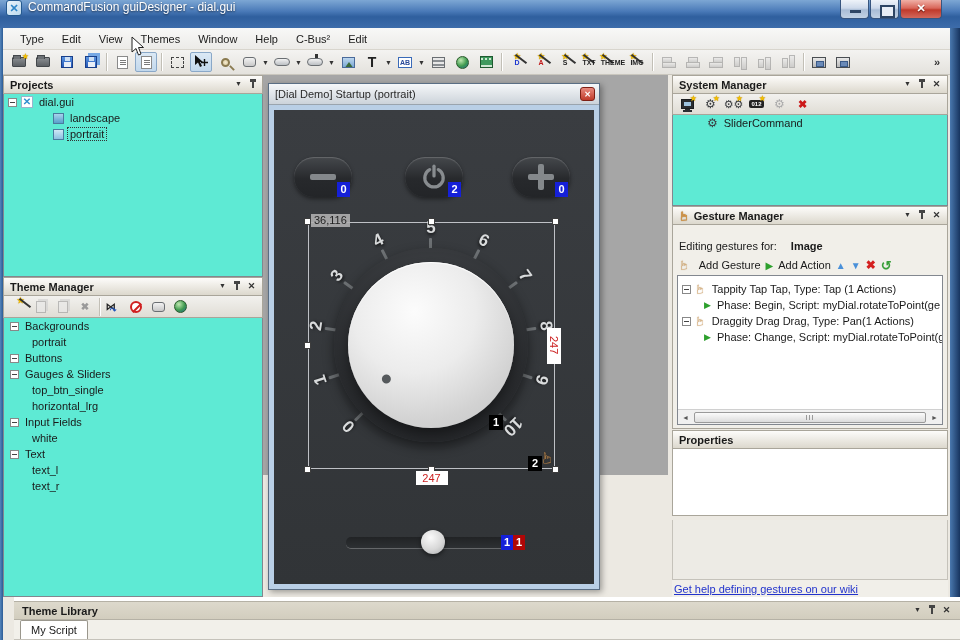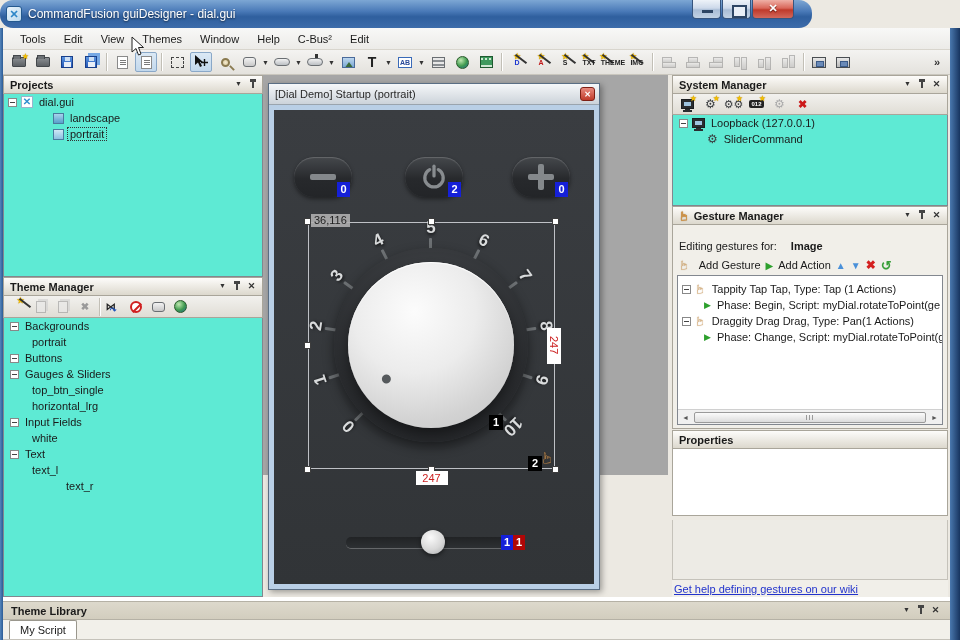--- a/index.html
+++ b/index.html
@@ -1,22 +1,22 @@
 <!DOCTYPE html>
 <html><head>
 <meta charset="utf-8">
 <style>
   * { margin:0; padding:0; box-sizing:border-box; }
   html,body { width:960px; height:640px; overflow:hidden; font-family:"Liberation Sans",sans-serif; font-size:11px; color:#1a1a1a; }
   .app { position:relative; width:960px; height:640px; background:#ece9e2; }
 
   
-  .titlebar { position:absolute; left:0; top:0; width:812px; height:28px;
+  .titlebar { position:absolute; left:0; top:0; width:960px; height:28px;
     background:linear-gradient(#7da7d4 0%,#4a7ab8 40%,#2f5f9e 60%,#3d6caa 100%);
-    display:flex; align-items:center; padding:0 6px;border-radius:13px; }
+    display:flex; padding:0 6px; }
   .app-icon { width:16px; height:16px; border-radius:3px; background:linear-gradient(135deg,#eaf4fb,#bcd9ee); border:1px solid #24598f; margin-right:6px; position:relative; }
   .app-icon::before { content:"✕"; position:absolute; left:0; top:0; width:100%; text-align:center; line-height:14px; color:#2e86c8; font-weight:bold; font-size:11px; }
   .win-title { color:#fff; font-size:12px; text-shadow:0 1px 2px rgba(0,0,0,.6); }
   .win-btns { position:absolute; right:18px; top:0; display:flex; }
   .wbtn { height:19px; border:1px solid #37557e; border-top:none; border-radius:0 0 4px 4px; margin-left:1px;
     background:linear-gradient(#eef3f9,#cdd9ea 45%,#a9bdd6 55%,#c2d2e4); position:relative; }
   .wbtn.min,.wbtn.max { width:29px; }
   .wbtn.close { width:42px; background:linear-gradient(#efb0a6,#d9675a 45%,#bf3a2b 55%,#d2685c); }
   .wbtn.min::before { content:""; position:absolute; left:9px; bottom:5px; width:11px; height:3px; background:#2d4564; }
   .wbtn.max::before { content:""; position:absolute; left:9px; top:5px; width:11px; height:9px; border:2px solid #2d4564; background:#e8eef6; }
@@ -187,21 +187,21 @@
   .hs-thumb { flex:1; height:11px; margin:0 1px; background:linear-gradient(#fbfbfb,#dcdcdc); border:1px solid #9a9a9a; border-radius:2px; position:relative; }
   .hs-thumb::before { content:""; position:absolute; left:calc(50% - 4px); top:2px; width:1px; height:5px; background:#9a9a9a; box-shadow:3px 0 0 #9a9a9a,6px 0 0 #9a9a9a; }
 
   .props-panel { position:absolute; left:4px; top:355px; width:276px; height:167px; }
   .props-white { height:67px; background:#fff; border:1px solid #a9a59a; border-top:none; }
   .props-gray { height:60px; background:#edebe5; border:1px solid #c5c2ba; border-top:none; margin-top:4px; }
   .props-link-row { height:17px; background:#f1efe9; display:flex; align-items:center; padding-left:2px; }
   .props-link-row a { color:#2233cc; text-decoration:underline; }
 
   
-  .theme-lib { position:absolute; left:3px; top:597px; width:947px; height:43px; background:#f2f0ea; }
+  .theme-lib { position:absolute; left:14px; top:597px; width:947px; height:43px; background:#f2f0ea; }
   .tl-gap { height:4px; background:#fff; }
   .tl-header { height:19px; background:linear-gradient(#ddd9cc,#d2cdbe); border-top:1px solid #b5b1a5; border-bottom:1px solid #b5b1a5; display:flex; align-items:center; font-weight:bold; padding:0 8px 0 8px; }
   .tl-tabs { height:20px; display:flex; padding-left:6px; border-bottom:1px solid #c5c2ba; }
   .tl-tab { background:#fff; border:1px solid #9a978d; border-bottom:none; padding:0 10px; line-height:19px; border-radius:2px 2px 0 0; }
 </style>
 </head>
 <body>
 
 <div class="app">
 
@@ -213,21 +213,21 @@
       <div class="wbtn max"></div>
       <div class="wbtn close">
           <span>✕</span>
         </div>
     </div>
   </div>
   <div class="frame-left"></div>
   <div class="frame-right"></div>
 
   <div class="menubar">
-    <span class="menu-item">Tools</span>
+    <span class="menu-item">Type</span>
     <span class="menu-item">Edit</span>
     <span class="menu-item">View</span>
     <span class="menu-item">Themes</span>
     <span class="menu-item">Window</span>
     <span class="menu-item">Help</span>
     <span class="menu-item">C-Bus²</span>
     <span class="menu-item">Edit</span>
   </div>
   <svg class="menu-cursor" width="14" height="21" viewBox="0 0 14 21">
     <polygon points="1,1 1,16 5,12.5 7.5,19 10,18 7.5,11.5 12.5,11.5" fill="#fff" stroke="#222" stroke-width="1"></polygon>
@@ -437,21 +437,21 @@
         <div class="trow" style="padding-left:26px;">
             <span class="tlabel">white</span>
           </div>
         <div class="trow" style="padding-left:6px;">
             <span class="exp"></span>
             <span class="tlabel">Text</span>
           </div>
         <div class="trow" style="padding-left:26px;">
             <span class="tlabel">text_l</span>
           </div>
-        <div class="trow" style="padding-left:26px;margin-left:34px;">
+        <div class="trow" style="padding-left:26px;">
             <span class="tlabel">text_r</span>
           </div>
       </div>
     </div>
   </div>
 
   <div class="workspace">
     <div class="canvas-window">
       <div class="cw-title">
         <span>[Dial Demo] Startup (portrait)</span>
@@ -558,25 +558,20 @@
             <span class="star-badge">★</span>
           </div>
         <div class="ticon">
             <span class="ic-gear gray" style="margin:0;">⚙</span>
           </div>
         <div class="ticon">
             <span class="ic-x-red">✖</span>
           </div>
       </div>
       <div class="tree">
-        <div class="trow" style="padding-left:6px;">
-          <span class="exp"></span>
-          <span class="ic-monitor"></span>
-          <span class="tlabel">Loopback (127.0.0.1)</span>
-        </div>
         <div class="trow" style="padding-left:34px;">
           <span class="ic-gear">⚙</span>
           <span class="tlabel">SliderCommand</span>
         </div>
       </div>
     </div>
 
     <div class="gm-panel">
       <div class="panel-header">
         <span class="hand-ic">☞</span>

